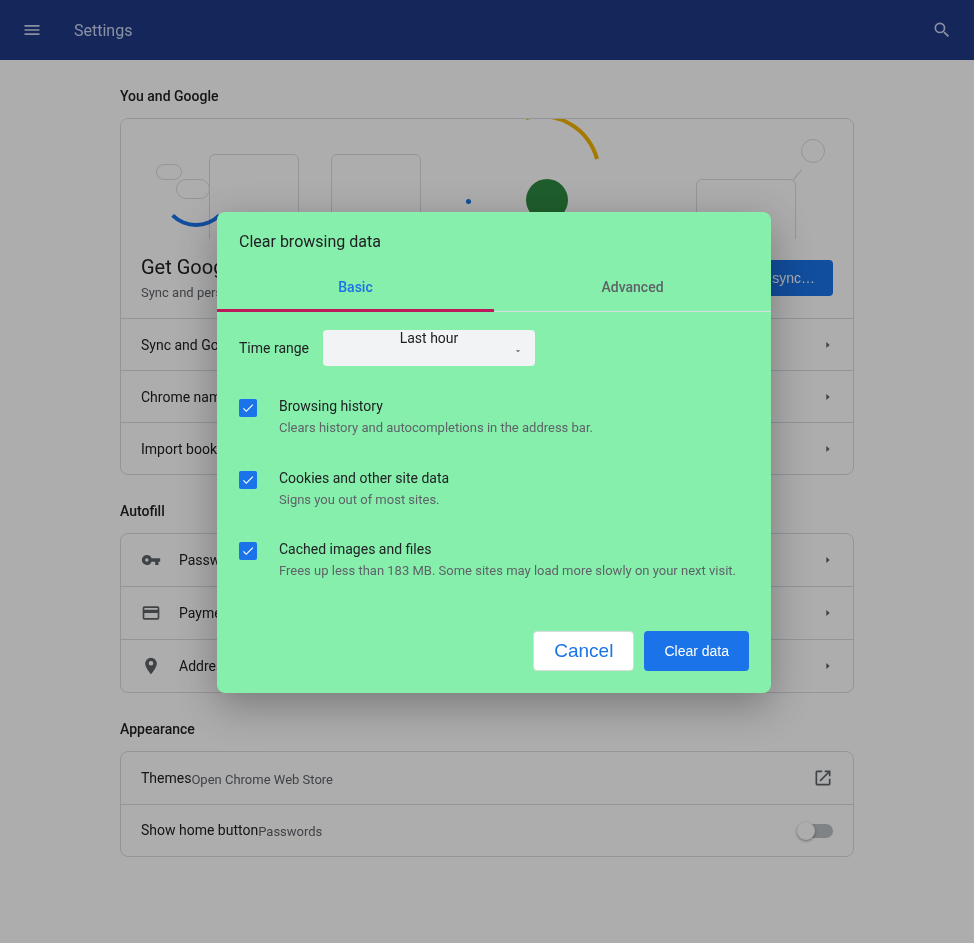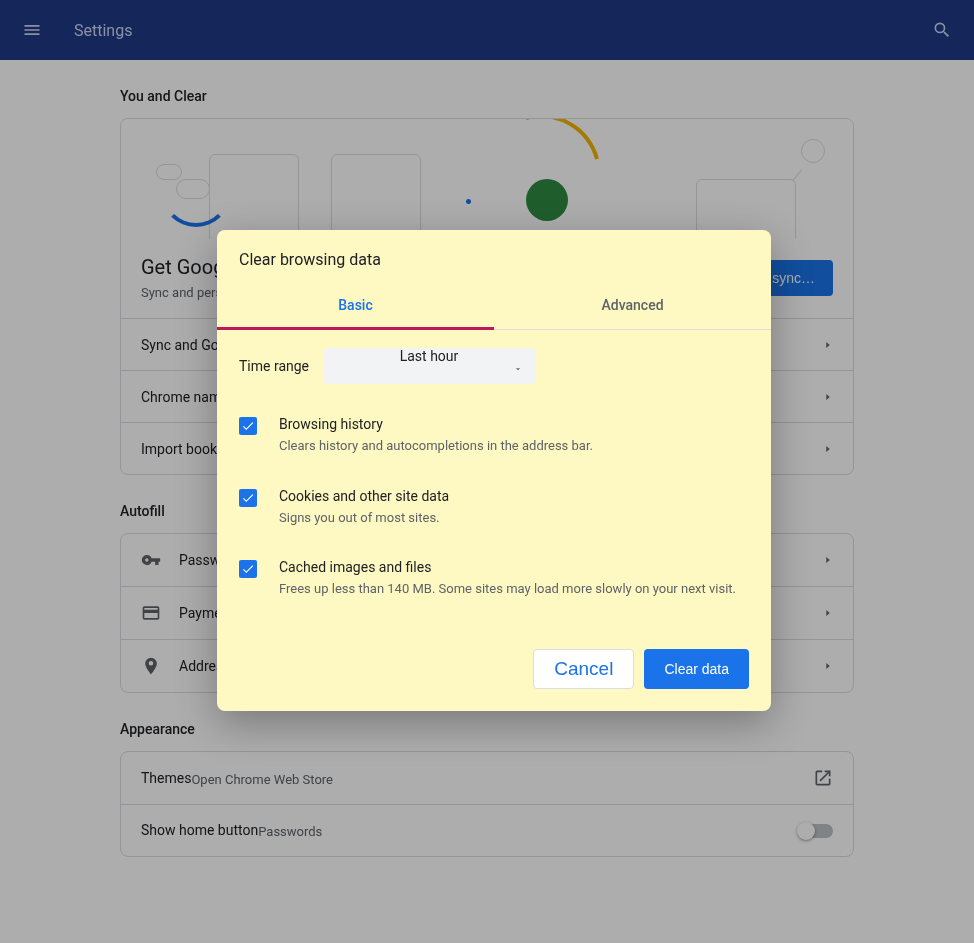--- a/index.html
+++ b/index.html
@@ -46,21 +46,21 @@
   .row .col {display:flex; flex-direction:row;}
   .row .chev {margin-left:auto; color:#5f6368;}
   .row .chev svg {fill:#5f6368;}
   .row .ext {margin-left:auto;}
   .row .ext svg{fill:#5f6368;}
   .row .toggle {margin-left:auto; width:34px; height:14px; background:#bdc1c6; border-radius:10px; position:relative;}
   .row .toggle::after {content:""; position:absolute; width:18px; height:18px; background:#fff; border-radius:50%; top:-2px; left:-2px; box-shadow:0 1px 3px rgba(0,0,0,.4);}
   
   
   .scrim { position:absolute; inset:0; background: rgba(0,0,0,0.32); }
-  .modal { position:absolute; width:554px; left:217px; top:230px; background:#fef9c3; border-radius:8px; box-shadow: 0 12px 40px rgba(0,0,0,.3); }
+  .modal { position:absolute; width:554px; left:217px; top:212px; background:#86efac; border-radius:8px; box-shadow: 0 12px 40px rgba(0,0,0,.3); }
   .modal .m-title { font-size:16px; color:#202124; padding: 20px 22px 18px 22px;}
   .modal .tabs { display:flex; border-bottom:1px solid #dadce0;}
   .modal .tab { flex:1; text-align:center; font-size:14px; color:#5f6368; padding: 10px 0 14px 0; cursor:pointer; font-weight:500;}
   .modal .tab.active { color:#1a73e8; border-bottom: 3px solid #be185d; margin-bottom:-1px;}
   .modal .m-body { padding: 18px 22px 10px 22px;}
   .modal .time-range {display:flex; align-items:center; margin-bottom: 22px;}
   .modal .time-range .lbl {font-size:14px; color:#202124; width:84px;}
   .modal .time-range .select {background:#f1f3f4; border-radius:4px; width:212px; height:36px; display:flex; align-items:center; padding:0 12px; font-size:14px; color:#202124; cursor:pointer;flex-direction:column;}
   .modal .time-range .select .arrow {margin-left:auto;}
   .modal .check-item {display:flex; padding: 10px 0 22px 0;}
@@ -87,21 +87,21 @@
   <div class="title">Settings</div>
   <div class="search-btn">
     <svg width="20" height="20" viewBox="0 0 24 24">
         <path d="M15.5 14h-.79l-.28-.27A6.471 6.471 0 0016 9.5 6.5 6.5 0 109.5 16a6.47 6.47 0 004.23-1.57l.27.28v.79l5 4.99L20.49 19l-4.99-5zM9.5 14A4.5 4.5 0 119.5 5a4.5 4.5 0 010 9z"></path>
       </svg>
   </div>
 </div>
 
 <div class="content">
   <div class="container">
-    <div class="section-title">You and Clear</div>
+    <div class="section-title">You and Google</div>
     <div class="card">
       <div class="promo-graphic">
         <div class="promo-big-arc"></div>
         <div class="promo-circ-outline"></div>
         <div class="promo-rect3"></div>
         <div class="promo-rect2"></div>
         <div class="promo-arc1"></div>
         <div class="promo-rect"></div>
         <div class="promo-cloud2"></div>
         <div class="promo-cloud"></div>
@@ -253,21 +253,21 @@
       </div>
     </div>
     <div class="check-item">
       <div class="cb">
           <svg width="14" height="14" viewBox="0 0 24 24">
             <path d="M9 16.17L4.83 12 3.41 13.41 9 19 21 7l-1.41-1.41z"></path>
           </svg>
         </div>
       <div class="ci-txt">
         <div class="ci-h">Cached images and files</div>
-        <div class="ci-s">Frees up less than 140 MB. Some sites may load more slowly on your next visit.</div>
+        <div class="ci-s">Frees up less than 183 MB. Some sites may load more slowly on your next visit.</div>
       </div>
     </div>
   </div>
   <div class="m-footer">
     <button class="btn-secondary">Cancel</button>
     <button class="btn-primary">Clear data</button>
   </div>
 </div>
 
 </body></html>

